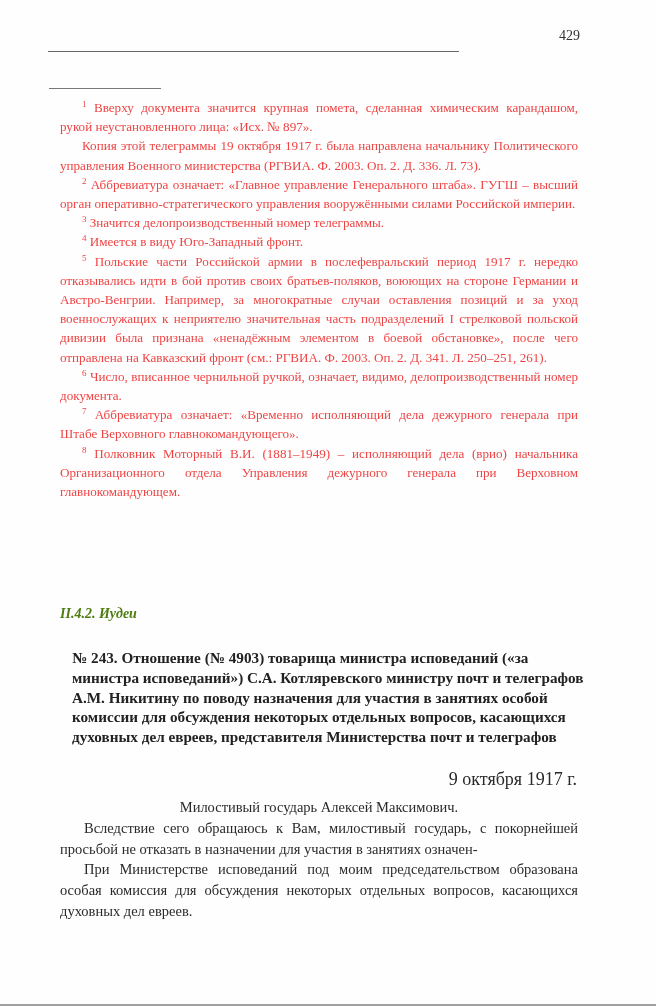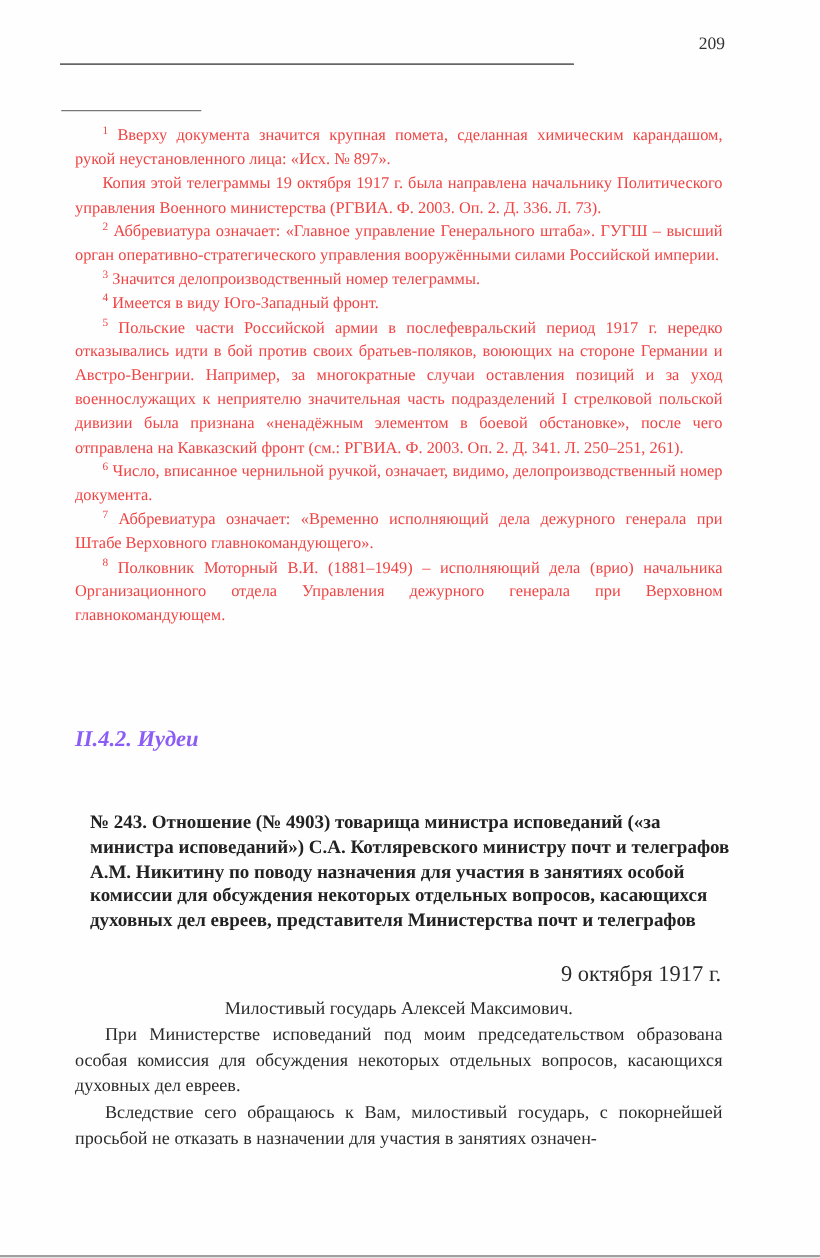--- a/index.html
+++ b/index.html
@@ -52,26 +52,26 @@
       margin: 0;
       text-indent: 22px;
     }
     .footnotes sup {
       font-size: 9px;
       vertical-align: 5px;
       line-height: 0;
     }
     .section-title {
       position: absolute;
-      top: 581px;
+      top: 606px;
       left: 60px;
-      font-size: 18px;
+      font-size: 14px;
       font-weight: bold;
       font-style: italic;
-      color: #8b5cf6;
+      color: #4d7c0f;
     }
     .doc-heading {
       position: absolute;
       top: 636px;
       left: 60px;
       width: 520px;
       font-size: 15.2px;
       line-height: 19.8px;
       font-weight: bold;
       color: #222;
@@ -112,21 +112,21 @@
       bottom: 0;
       left: 0;
       width: 656px;
       height: 2px;
       background: #a0a0a0;
     }
   </style>
 </head>
 <body>
 
-<div class="page-number">209</div>
+<div class="page-number">429</div>
 <div class="header-rule-full" style="width:639px; left:48px; width:411px;"></div>
 <div style="position:absolute; top:51px; left:48px; width:411px; height:1px; background:#777;"></div>
 <div style="position:absolute; top:51px; left:48px; width:411px; height:1px; background:#777;"></div>
 <div style="position:absolute; top:51px; left:48px; width:411px; height:1px; background:#666;"></div>
 <div style="position:absolute; top:51px; left:48px; width:411px; height:1px; background:#666;"></div>
 
 <div class="footnote-rule"></div>
 
 <div class="footnotes">
   <p><sup>1</sup> <span>Вверху документа значится крупная помета, сделанная химическим карандашом, рукой неустановленного лица: «Исх. № 897».</span></p>
@@ -142,17 +142,17 @@
 
 <div class="section-title">II.4.2. Иудеи</div>
 
 <h2 class="doc-heading">№ 243. Отношение (№ 4903) товарища министра исповеданий («за министра исповеданий») С.А. Котляревского министру почт и телеграфов А.М. Никитину по поводу назначения для участия в занятиях особой комиссии для обсуждения некоторых отдельных вопросов, касающихся духовных дел евреев, представителя Министерства почт и телеграфов</h2>
 
 <div class="doc-date">9 октября 1917 г.</div>
 
 <div class="salutation">Милостивый государь Алексей Максимович.</div>
 
 <div class="body-text">
+  <p>Вследствие сего обращаюсь к Вам, милостивый государь, с покорнейшей просьбой не отказать в назначении для участия в занятиях означен-</p>
   <p>При Министерстве исповеданий под моим председательством образована особая комиссия для обсуждения некоторых отдельных вопросов, касающихся духовных дел евреев.</p>
-  <p>Вследствие сего обращаюсь к Вам, милостивый государь, с покорнейшей просьбой не отказать в назначении для участия в занятиях означен-</p>
 </div>
 
 <div class="bottom-rule"></div>
 
 </body></html>

